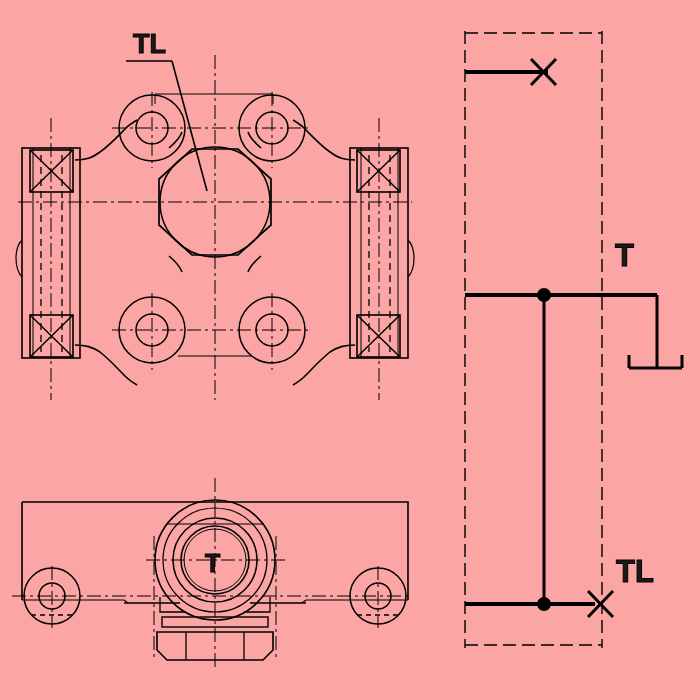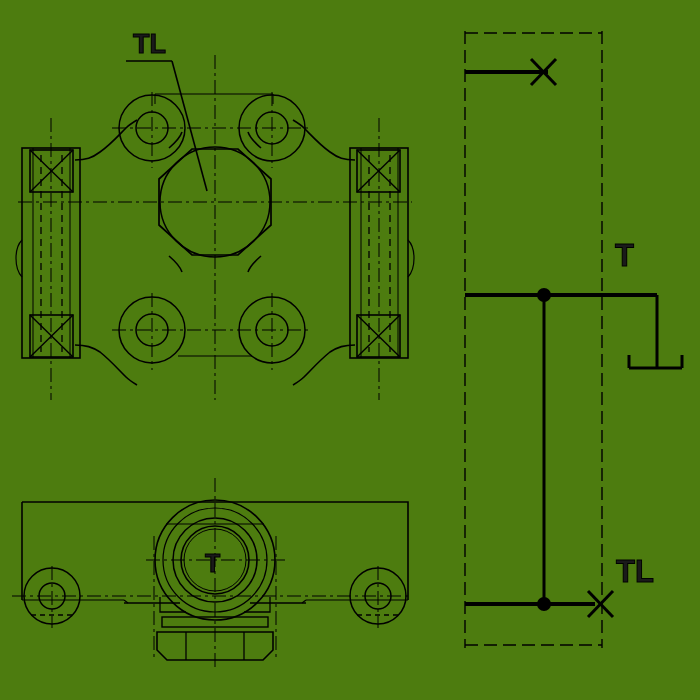--- a/index.html
+++ b/index.html
@@ -1,18 +1,18 @@
 <!DOCTYPE html>
 <html><head>
 <meta charset="utf-8">
 <style>
   html,body{margin:0;padding:0;background:#ffffff;}
   body{width:700px;height:700px;overflow:hidden;
        font-family:"Liberation Sans", sans-serif;}
-  #stage{position:relative;width:700px;height:700px;background:#4d7c0f;}
+  #stage{position:relative;width:700px;height:700px;background:#fca5a5;}
   svg{display:block;}
   .lbl{font-family:"Liberation Sans", sans-serif;font-weight:700;fill:#1a1a1a;}
 </style>
 </head>
 <body>
 
 <div id="stage">
 <svg width="700" height="700" viewBox="0 0 700 700">
 
   <g fill="none" stroke="#000">

